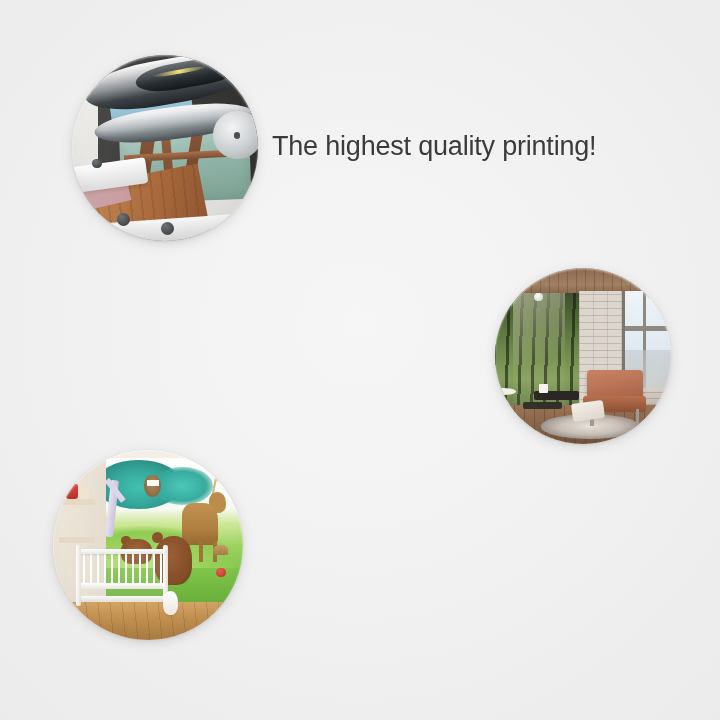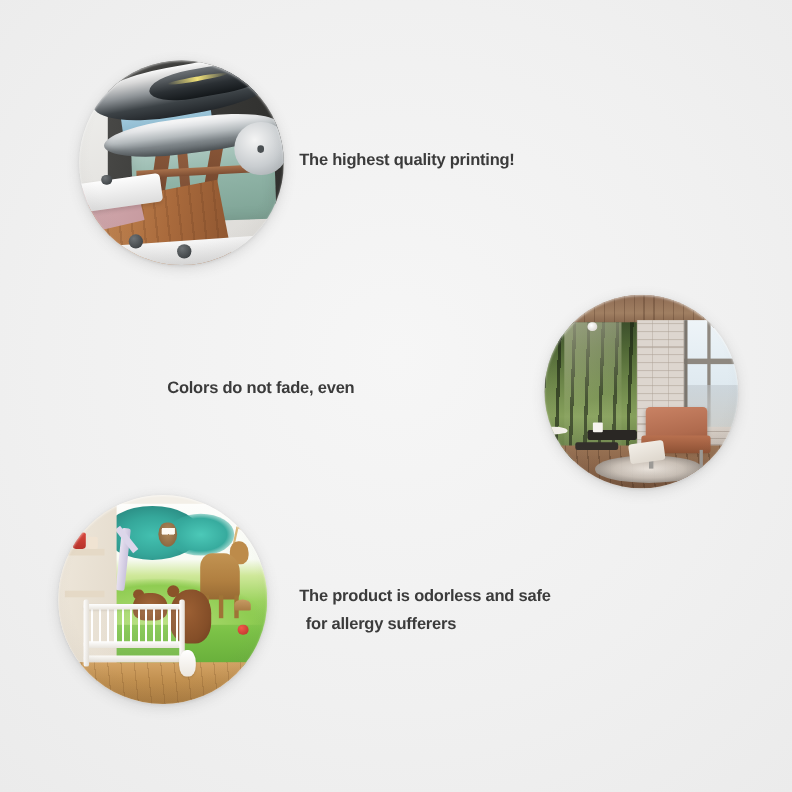--- a/index.html
+++ b/index.html
@@ -473,22 +473,22 @@
     position: absolute; inset: 0;
     border-radius: 50%;
     box-shadow: inset 0 1px 2px rgba(255,255,255,0.55);
     pointer-events: none;
   }
 
   
   .caption {
     position: absolute;
     color: #3b3b3b;
-    font-weight: bold;
-    font-size: 15px;
+    font-weight: normal;
+    font-size: 27px;
     line-height: 26px;
     letter-spacing: -0.2px;
     white-space: nowrap;
   }
   #caption-printing { left: 272px; top: 133px; }
   #caption-colors   { left: 152px; top: 340px; text-align: right; }
   #caption-odorless { left: 272px; top: 529px; text-align: left; }
   #caption-odorless .line2 { padding-left: 6px; }
 </style>
 </head>
@@ -551,21 +551,20 @@
       <div class="layer coffee-table2"></div>
       <div class="layer cup"></div>
       <div class="layer side-table"></div>
       <div class="layer pendant"></div>
     </div>
     <div class="vignette"></div>
     <div class="rimlight"></div>
   </div>
 
   <div class="caption" id="caption-colors">
-    <div class="line1">Colors do not fade, even</div>
   </div>
 
   <div class="circle" id="circle-nursery">
     <div class="scene">
       <div class="layer bg"></div>
       <div class="layer mural3"></div>
       <div class="layer hill"></div>
       <div class="layer tree-canopy"></div>
       <div class="layer tree-canopy2"></div>
       <div class="layer trunk"></div>
@@ -595,18 +594,14 @@
       <div class="layer crib-rail-mid"></div>
       <div class="layer crib-rail-bot"></div>
       <div class="layer crib-post-l"></div>
       <div class="layer crib-post-r"></div>
       <div class="layer rabbit"></div>
     </div>
     <div class="vignette"></div>
     <div class="rimlight"></div>
   </div>
 
-  <div class="caption" id="caption-odorless">
-    <div class="line1">The product is odorless and safe</div>
-    <div class="line2">for allergy sufferers</div>
-  </div>
 
 </div>
 
 </body></html>

